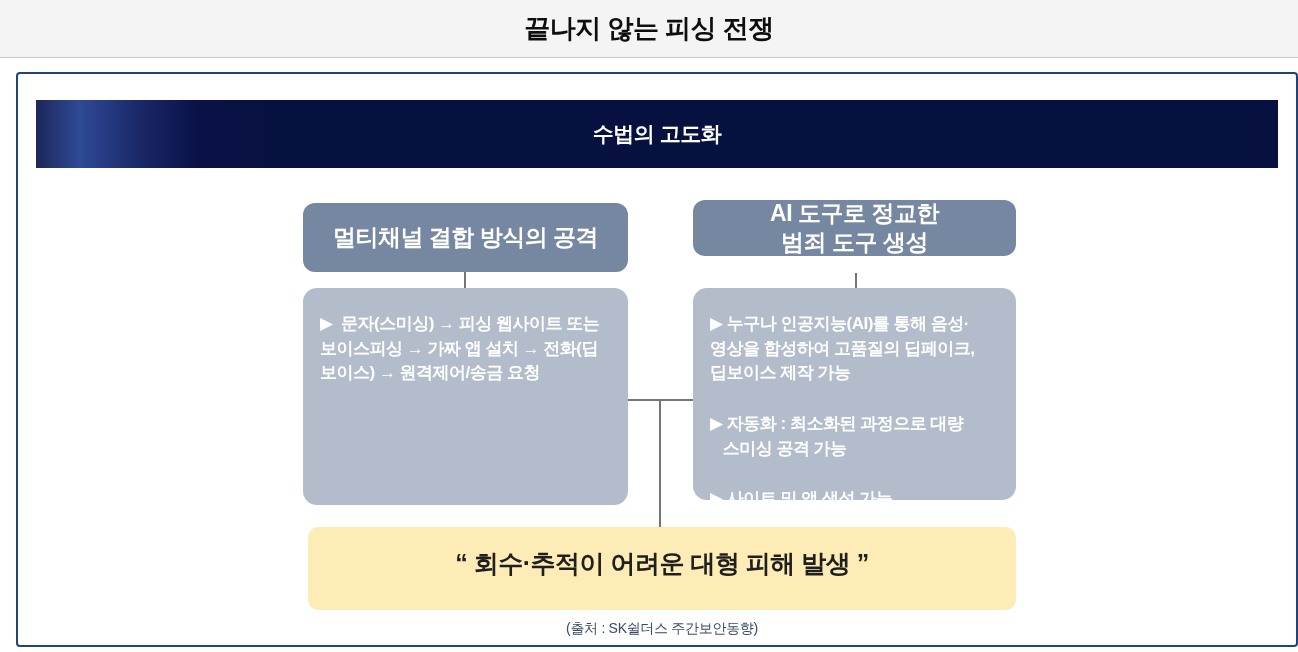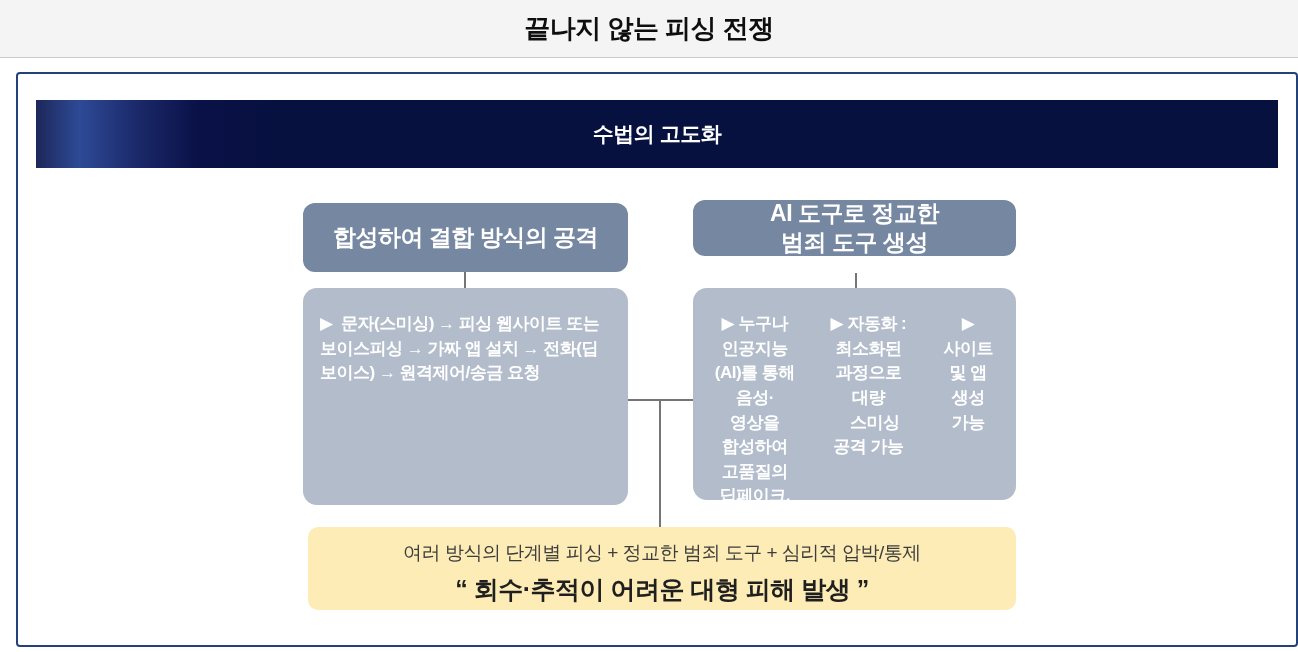--- a/index.html
+++ b/index.html
@@ -26,23 +26,23 @@
   
   .col-header { position:absolute; background:#7587a1; border-radius:12px;
                 display:flex; align-items:center; justify-content:center; text-align:center; }
   .col-header span { color:#ffffff; font-size:23px; font-weight:bold; line-height:1.25;
                      letter-spacing:-0.5px; white-space:pre-line; }
   .col-header.left  { left:285px; top:129px; width:325px; height:69px; }
   .col-header.right { left:675px; top:126px; width:323px; height:56px; }
 
   
   .col-body { position:absolute; background:#b2bccb; border-radius:14px;
-              padding:24px 17px; display:flex; flex-direction:row; gap:26px; }
+              padding:24px 17px; display:flex; flex-direction:column; gap:26px; }
   .col-body.left  { left:285px; top:214px; width:325px; height:217px; }
-  .col-body.right { left:675px; top:214px; width:323px; height:212px;text-align:center; }
+  .col-body.right { left:675px; top:214px; width:323px; height:212px; }
   .bullet { color:#ffffff; font-size:17px; font-weight:600; line-height:1.45;
             letter-spacing:-0.5px; white-space:pre-wrap; word-break:keep-all; }
 
   
   .conn { position:absolute; background:#757575; }
   .conn.v-left  { left:446px; top:198px; width:2px; height:16px; }
   .conn.v-right { left:837px; top:199px; width:2px; height:15px; }
   .conn.h-mid   { left:610px; top:325px; width:65px; height:2px; }
   .conn.v-mid   { left:641px; top:325px; width:2px; height:128px; }
 
@@ -66,21 +66,21 @@
     <h1>끝나지 않는 피싱 전쟁</h1>
   </div>
 
   <div class="board">
 
     <div class="banner">
       <span>수법의 고도화</span>
     </div>
 
     <div class="col-header left">
-      <span>합성하여 결합 방식의 공격</span>
+      <span>멀티채널 결합 방식의 공격</span>
     </div>
     <div class="col-body left">
       <div class="bullet">▶  문자(스미싱) → 피싱 웹사이트 또는
 보이스피싱 → 가짜 앱 설치 → 전화(딥
 보이스) → 원격제어/송금 요청</div>
     </div>
 
     <div class="col-header right">
       <span>AI 도구로 정교한
 범죄 도구 생성</span>
@@ -93,19 +93,19 @@
    스미싱 공격 가능</div>
       <div class="bullet">▶ 사이트 및 앱 생성 가능</div>
     </div>
 
     <div class="conn v-left"></div>
     <div class="conn v-right"></div>
     <div class="conn h-mid"></div>
     <div class="conn v-mid"></div>
 
     <div class="result">
-      <div class="summary">여러 방식의 단계별 피싱 + 정교한 범죄 도구 + 심리적 압박/통제</div>
       <div class="quote">“ 회수·추적이 어려운 대형 피해 발생 ”</div>
     </div>
 
+    <div class="source">(출처 : SK쉴더스 주간보안동향)</div>
 
   </div>
 </div>
 
 </body></html>

